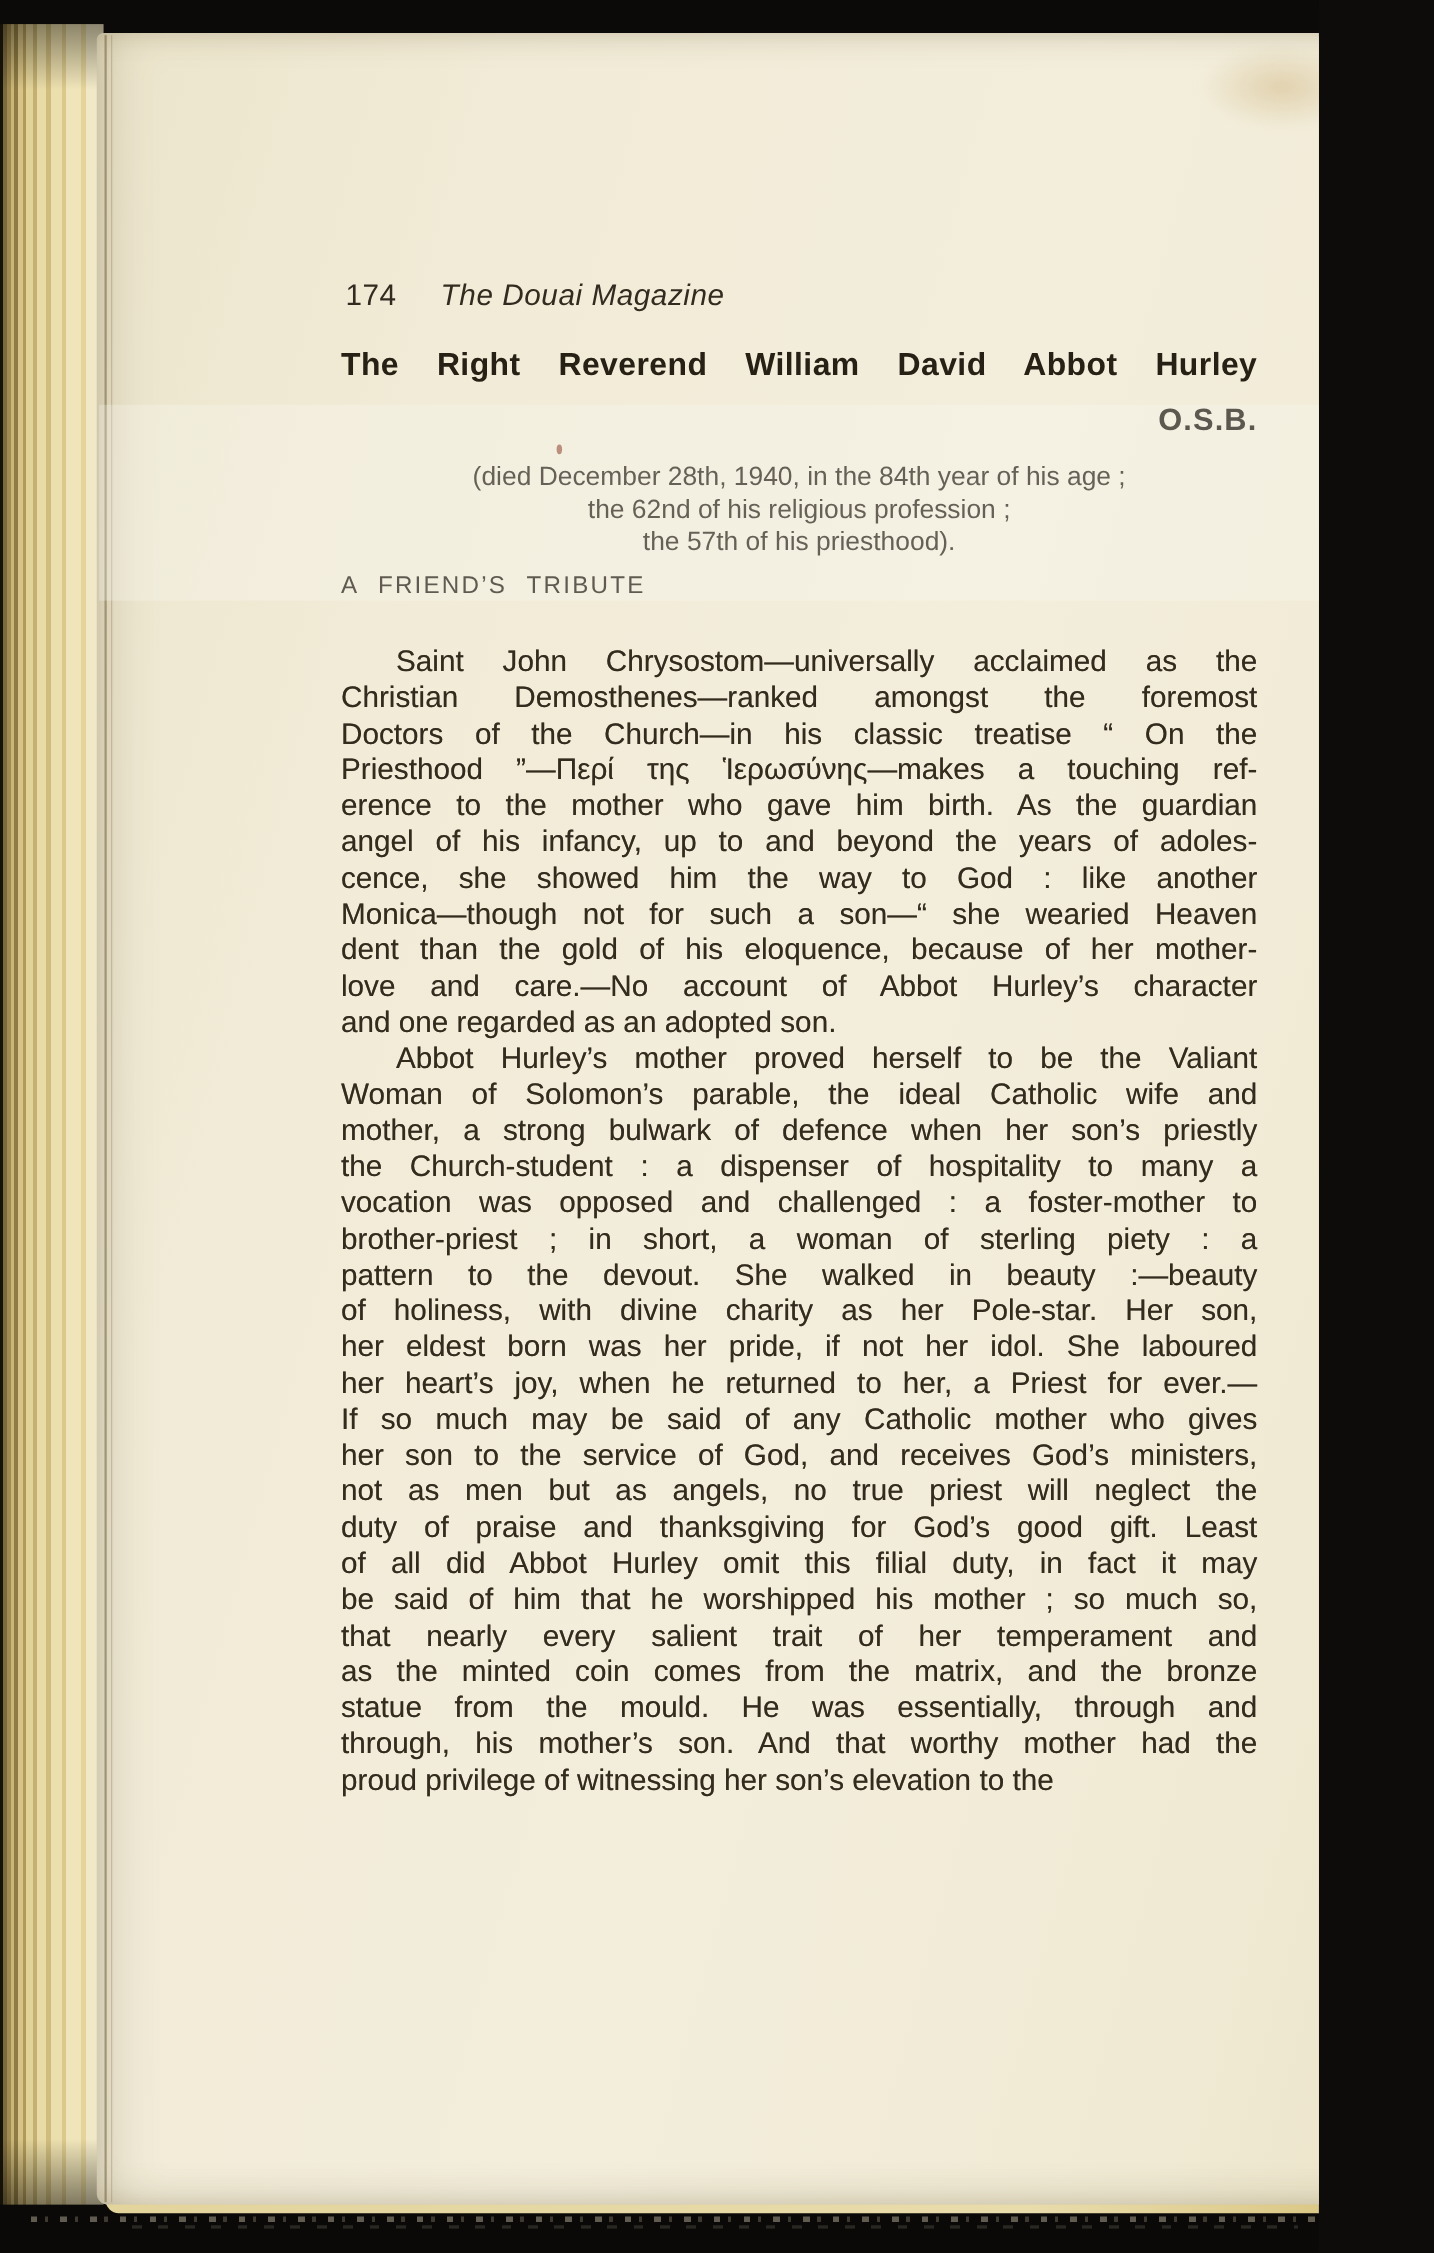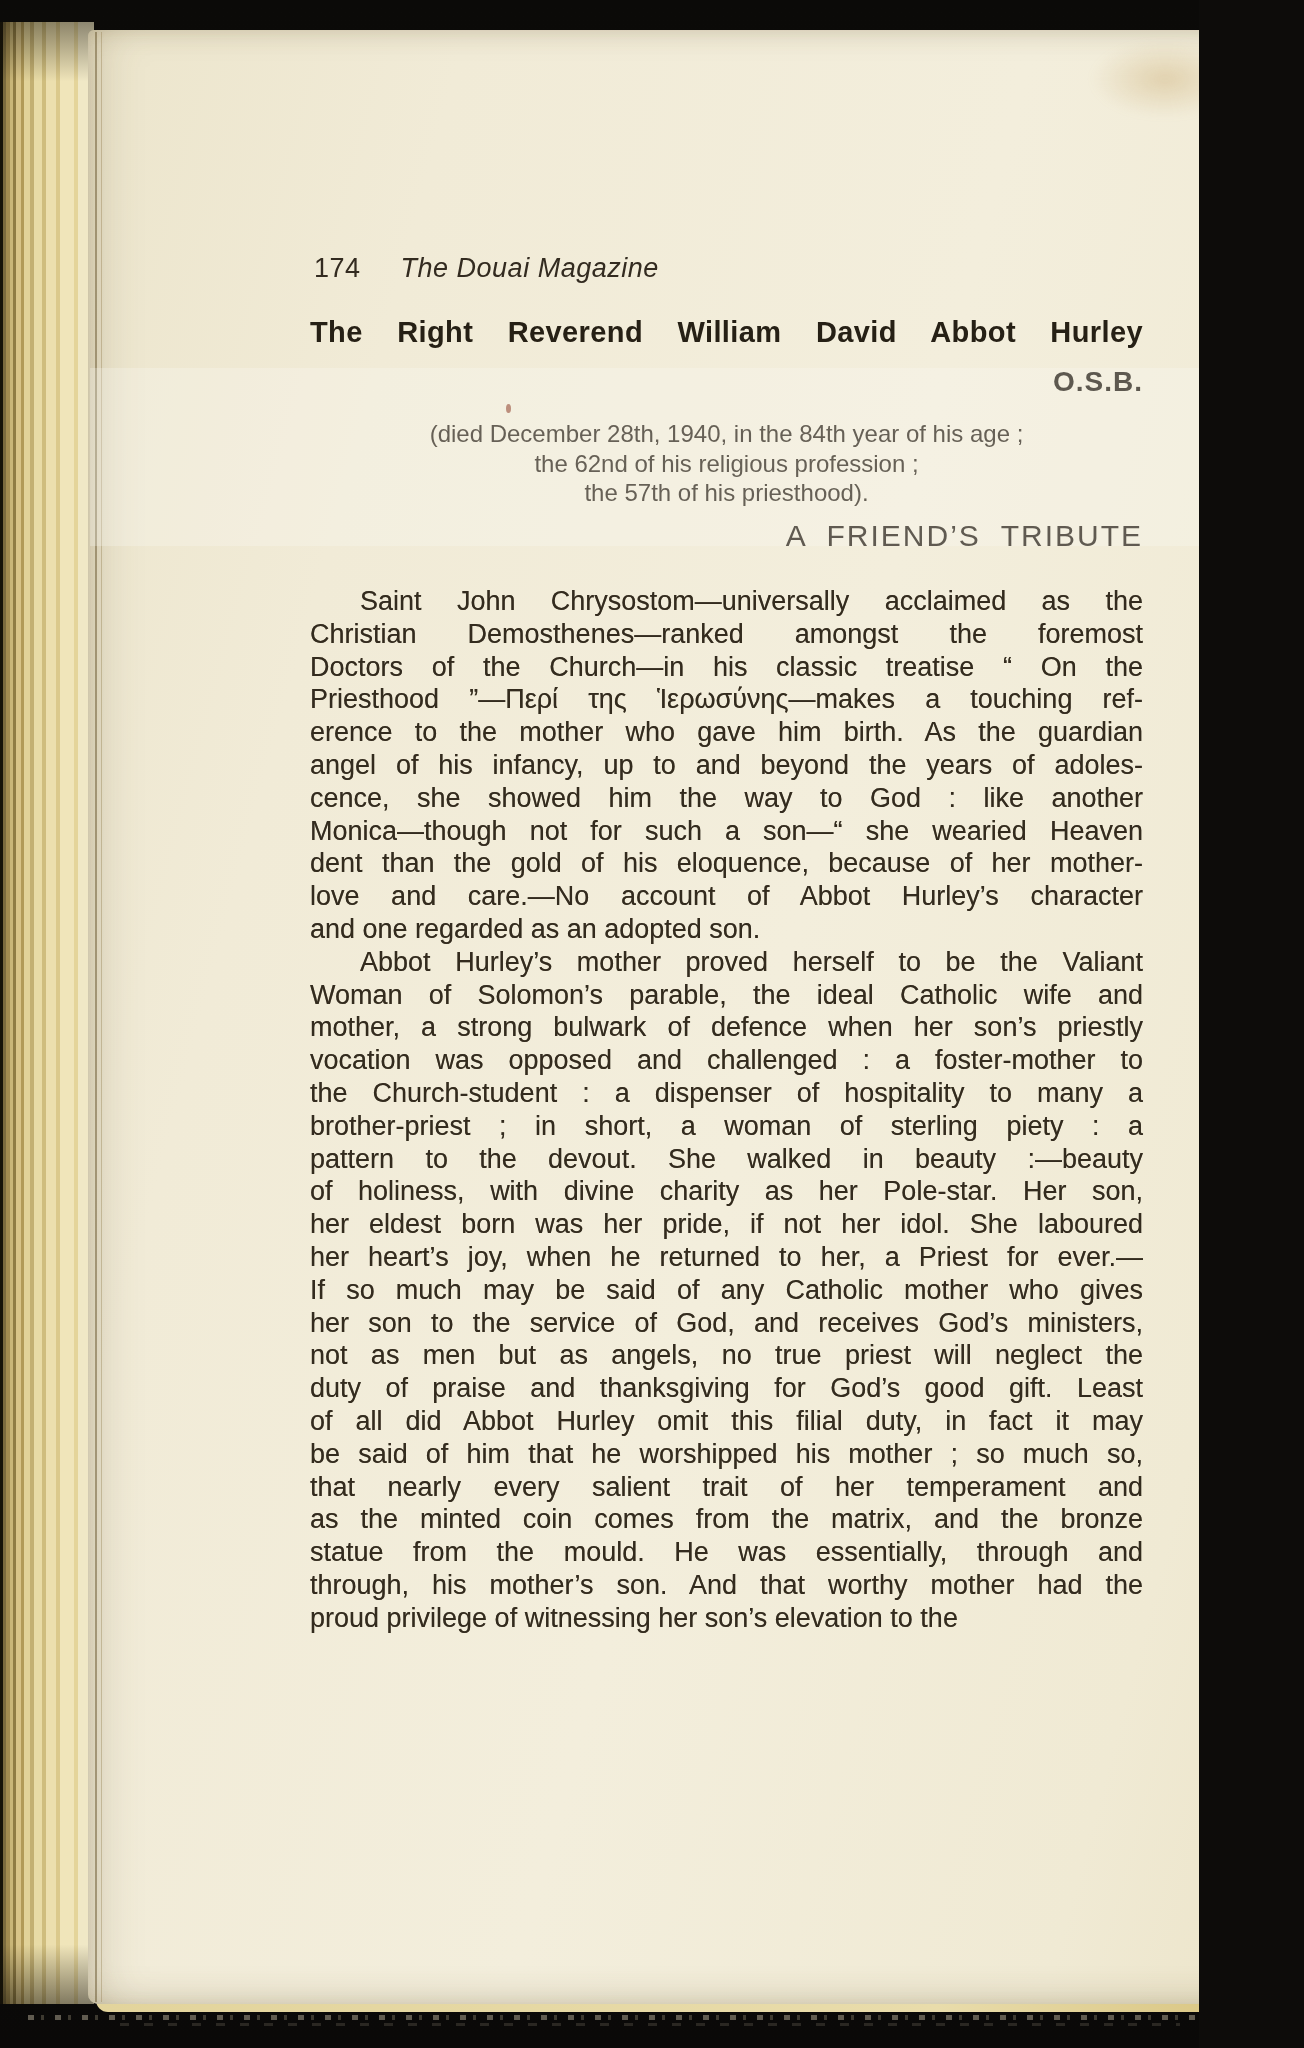--- a/index.html
+++ b/index.html
@@ -58,22 +58,22 @@
   .running-head{position:absolute;top:223px;left:4px;display:flex;gap:40px;
       font-size:27px;letter-spacing:.5px;color:#332b20;}
   .running-head .mag{font-style:italic;}
   .article-title{position:absolute;top:286px;left:0;width:833px;font-weight:bold;
       font-size:29px;color:#262015;text-align:justify;text-align-last:justify;
       letter-spacing:.4px;}
   .osb{position:absolute;top:336px;left:0;width:833px;text-align:right;
       font-weight:bold;font-size:28px;letter-spacing:1px;color:#262015;}
   .death-note{position:absolute;top:389px;left:0;width:833px;text-align:center;
       font-size:24px;line-height:29.5px;color:#332b1e;}
-  .section-heading{position:absolute;top:489px;left:0;width:833px;text-align:right;
-      font-size:30px;letter-spacing:2px;word-spacing:10px;color:#2a2317;}
+  .section-heading{position:absolute;top:489px;left:0;width:833px;text-align:left;
+      font-size:22px;letter-spacing:2px;word-spacing:10px;color:#2a2317;}
   .bodytext{position:absolute;top:555px;left:0;width:833px;
       font-size:27px;line-height:32.8px;color:#332b1e;
       text-shadow:0 0 .5px rgba(46,36,22,.55);}
   .bline{text-align:justify;text-align-last:justify;}
   .bline.last{text-align-last:left;}
   .bline.first{text-indent:50px;}
 </style>
 </head>
 <body>
 
@@ -113,22 +113,22 @@
             <div class="bline">cence, she showed him the way to God : like another</div>
             <div class="bline">Monica—though not for such a son—“ she wearied Heaven</div>
             <div class="bline">dent than the gold of his eloquence, because of her mother-</div>
             <div class="bline">love and care.—No account of Abbot Hurley’s character</div>
             <div class="bline last">and one regarded as an adopted son.</div>
           </div>
           <div>
             <div class="bline first">Abbot Hurley’s mother proved herself to be the Valiant</div>
             <div class="bline">Woman of Solomon’s parable, the ideal Catholic wife and</div>
             <div class="bline">mother, a strong bulwark of defence when her son’s priestly</div>
+            <div class="bline">the Church-student : a dispenser of hospitality to many a</div>
             <div class="bline">vocation was opposed and challenged : a foster-mother to</div>
-            <div class="bline">the Church-student : a dispenser of hospitality to many a</div>
             <div class="bline">brother-priest ; in short, a woman of sterling piety : a</div>
             <div class="bline">pattern to the devout. She walked in beauty :—beauty</div>
             <div class="bline">of holiness, with divine charity as her Pole-star. Her son,</div>
             <div class="bline">her eldest born was her pride, if not her idol. She laboured</div>
             <div class="bline">her heart’s joy, when he returned to her, a Priest for ever.—</div>
             <div class="bline">If so much may be said of any Catholic mother who gives</div>
             <div class="bline">her son to the service of God, and receives God’s ministers,</div>
             <div class="bline">not as men but as angels, no true priest will neglect the</div>
             <div class="bline">duty of praise and thanksgiving for God’s good gift. Least</div>
             <div class="bline">of all did Abbot Hurley omit this filial duty, in fact it may</div>

